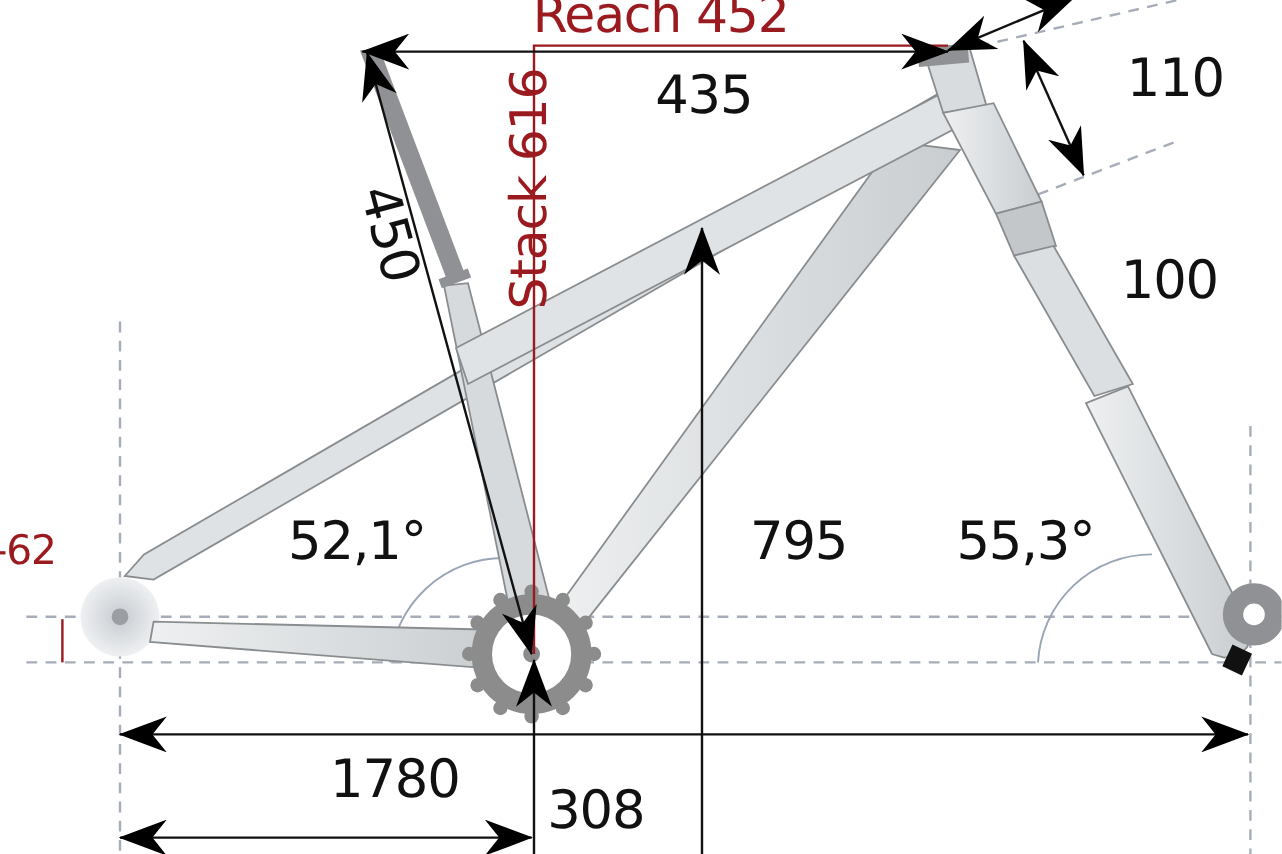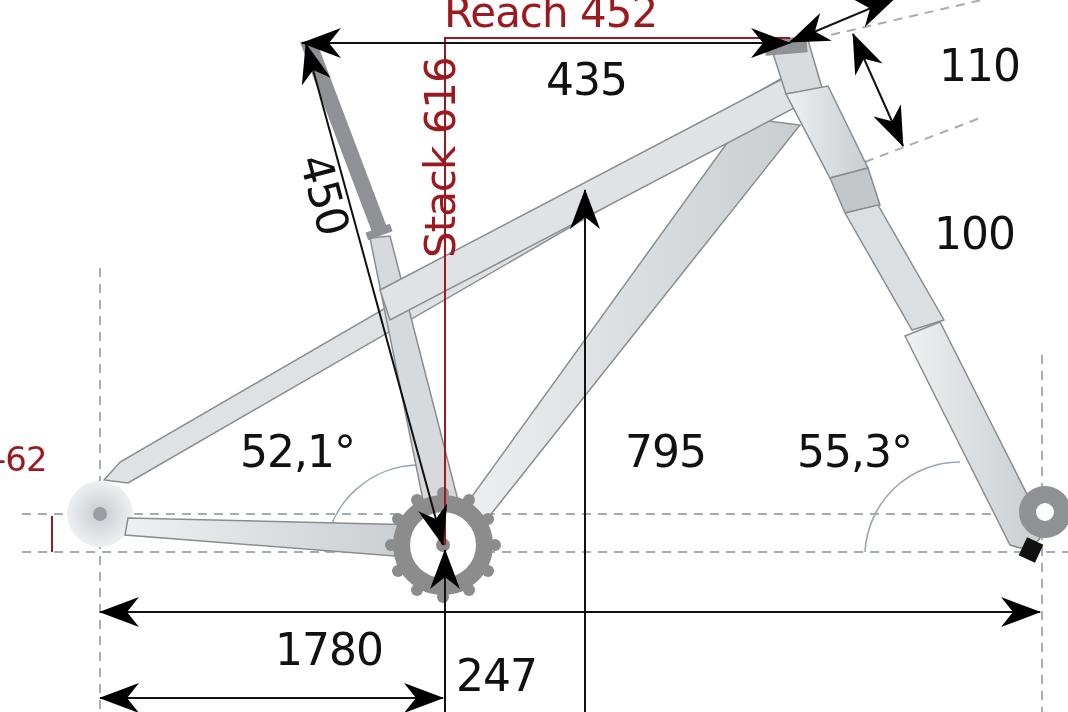--- a/index.html
+++ b/index.html
@@ -118,13 +118,13 @@
 <div class="lbl" style="left:546px; top:58px;">435</div>
 <div class="lbl red" style="left:420px; top:258px; transform-origin:0 0; transform:rotate(-90deg); font-size:42px;">Stack 616</div>
 <div class="lbl" style="left:335px; top:150px; transform-origin:0 0; transform:rotate(75deg);">450</div>
 <div class="lbl" style="left:903px; top:44px;margin-left:36px;">110</div>
 <div class="lbl" style="left:934px; top:212px;">100</div>
 <div class="lbl" style="left:240px; top:430px;">52,1°</div>
 <div class="lbl" style="left:601px; top:430px;margin-left:24px;">795</div>
 <div class="lbl" style="left:797px; top:430px;">55,3°</div>
 <div class="lbl red" style="left:-6px; top:442px; font-size:34px;">-62</div>
 <div class="lbl" style="left:275px; top:628px;">1780</div>
-<div class="lbl" style="left:456px; top:654px;">247</div>
+<div class="lbl" style="left:456px; top:654px;">308</div>
 
 </body></html>

